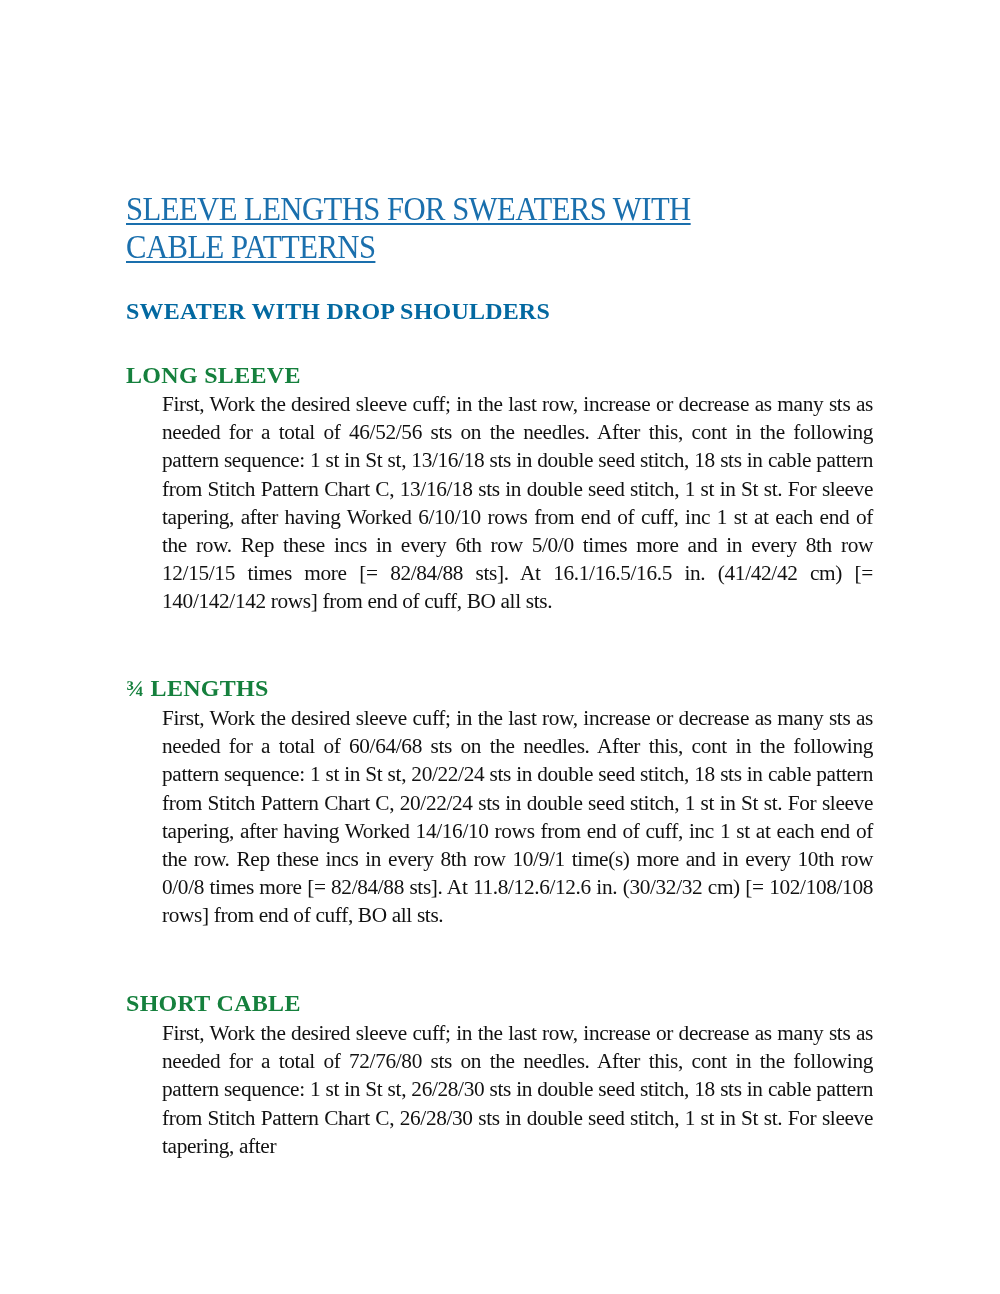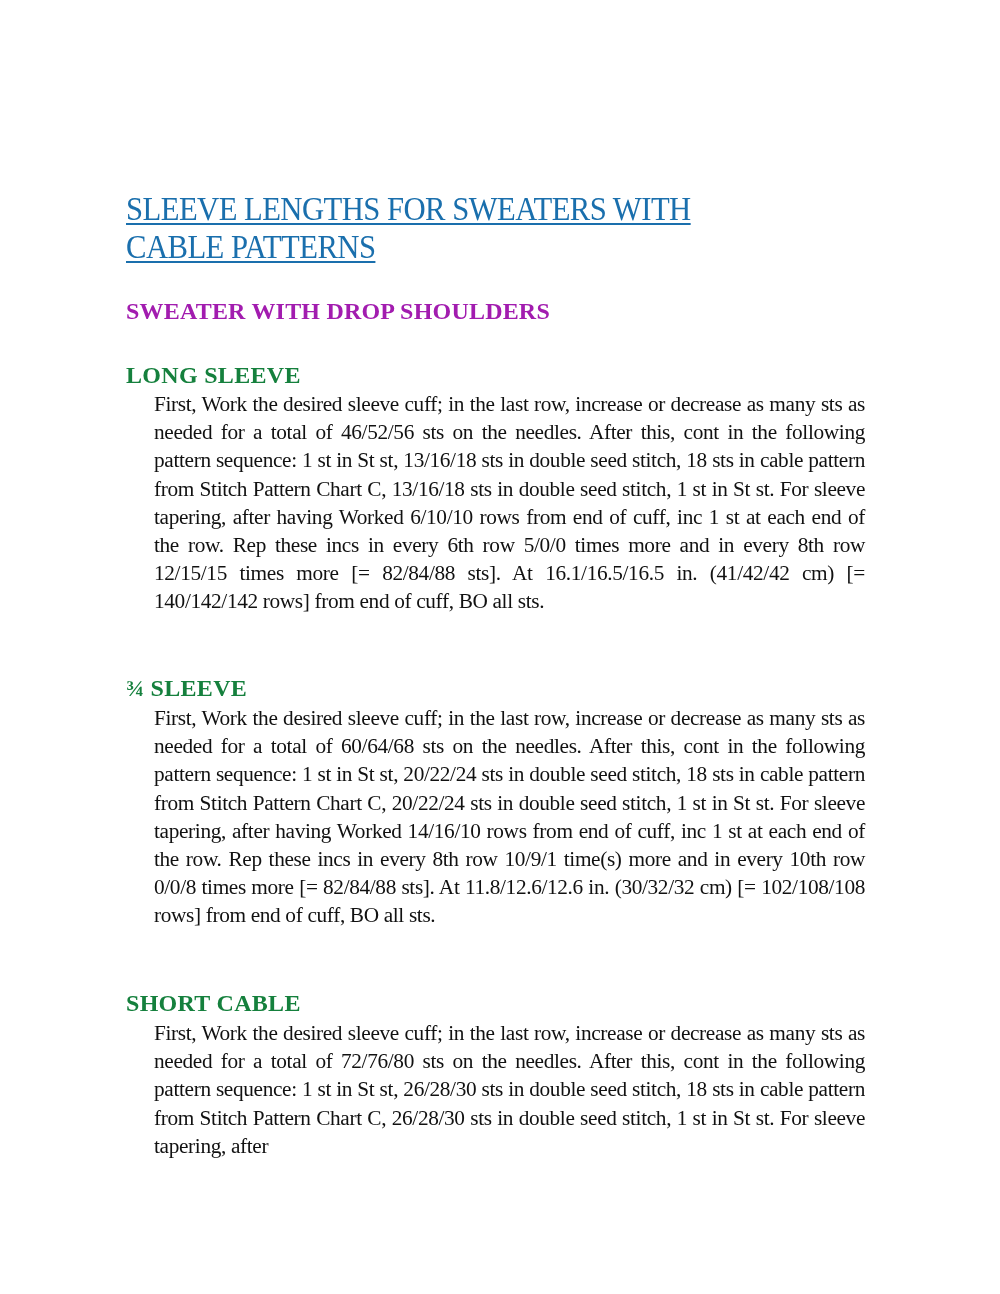--- a/index.html
+++ b/index.html
@@ -37,36 +37,36 @@
       transform: scaleX(0.93);
       transform-origin: left top;
     }
     .section-heading {
       position: absolute;
       left: 126px;
       margin: 0;
       font-size: 24px;
       line-height: 28px;
       font-weight: bold;
-      color: #a21caf;
+      color: #0369a1;
       letter-spacing: 0.2px;
     }
     .sub-heading {
       position: absolute;
       left: 126px;
       margin: 0;
       font-size: 24px;
       line-height: 28px;
       font-weight: bold;
       color: #15803d;
       letter-spacing: 0.3px;
     }
     .para {
       position: absolute;
-      left: 154px;
+      left: 162px;
       width: 711px;
       margin: 0;
       font-size: 21.3px;
       line-height: 28.2px;
       color: #111111;
       text-align: justify;
       text-align-last: left;
       letter-spacing: -0.35px;
     }
     #h-drop { top: 297px; }
@@ -81,18 +81,18 @@
 <body>
 
 <div class="page">
   <h1 class="doc-title" id="doc-title">SLEEVE LENGTHS FOR SWEATERS WITH CABLE PATTERNS</h1>
 
   <h2 class="section-heading" id="h-drop">SWEATER WITH DROP SHOULDERS</h2>
 
   <h3 class="sub-heading" id="h-long">LONG SLEEVE</h3>
   <p class="para" id="p-long">First, Work the desired sleeve cuff; in the last row, increase or decrease as many sts as needed for a total of 46/52/56 sts on the needles. After this, cont in the following pattern sequence: 1 st in St st, 13/16/18 sts in double seed stitch, 18 sts in cable pattern from Stitch Pattern Chart C, 13/16/18 sts in double seed stitch, 1 st in St st. For sleeve tapering, after having Worked 6/10/10 rows from end of cuff, inc 1 st at each end of the row. Rep these incs in every 6th row 5/0/0 times more and in every 8th row 12/15/15 times more [= 82/84/88 sts]. At 16.1/16.5/16.5 in. (41/42/42 cm) [= 140/142/142 rows] from end of cuff, BO all sts.</p>
 
-  <h3 class="sub-heading" id="h-34">¾ SLEEVE</h3>
+  <h3 class="sub-heading" id="h-34">¾ LENGTHS</h3>
   <p class="para" id="p-34">First, Work the desired sleeve cuff; in the last row, increase or decrease as many sts as needed for a total of 60/64/68 sts on the needles. After this, cont in the following pattern sequence: 1 st in St st, 20/22/24 sts in double seed stitch, 18 sts in cable pattern from Stitch Pattern Chart C, 20/22/24 sts in double seed stitch, 1 st in St st. For sleeve tapering, after having Worked 14/16/10 rows from end of cuff, inc 1 st at each end of the row. Rep these incs in every 8th row 10/9/1 time(s) more and in every 10th row 0/0/8 times more [= 82/84/88 sts]. At 11.8/12.6/12.6 in. (30/32/32 cm) [= 102/108/108 rows] from end of cuff, BO all sts.</p>
 
   <h3 class="sub-heading" id="h-short">SHORT CABLE</h3>
   <p class="para" id="p-short">First, Work the desired sleeve cuff; in the last row, increase or decrease as many sts as needed for a total of 72/76/80 sts on the needles. After this, cont in the following pattern sequence: 1 st in St st, 26/28/30 sts in double seed stitch, 18 sts in cable pattern from Stitch Pattern Chart C, 26/28/30 sts in double seed stitch, 1 st in St st. For sleeve tapering, after</p>
 </div>
 
 </body></html>

